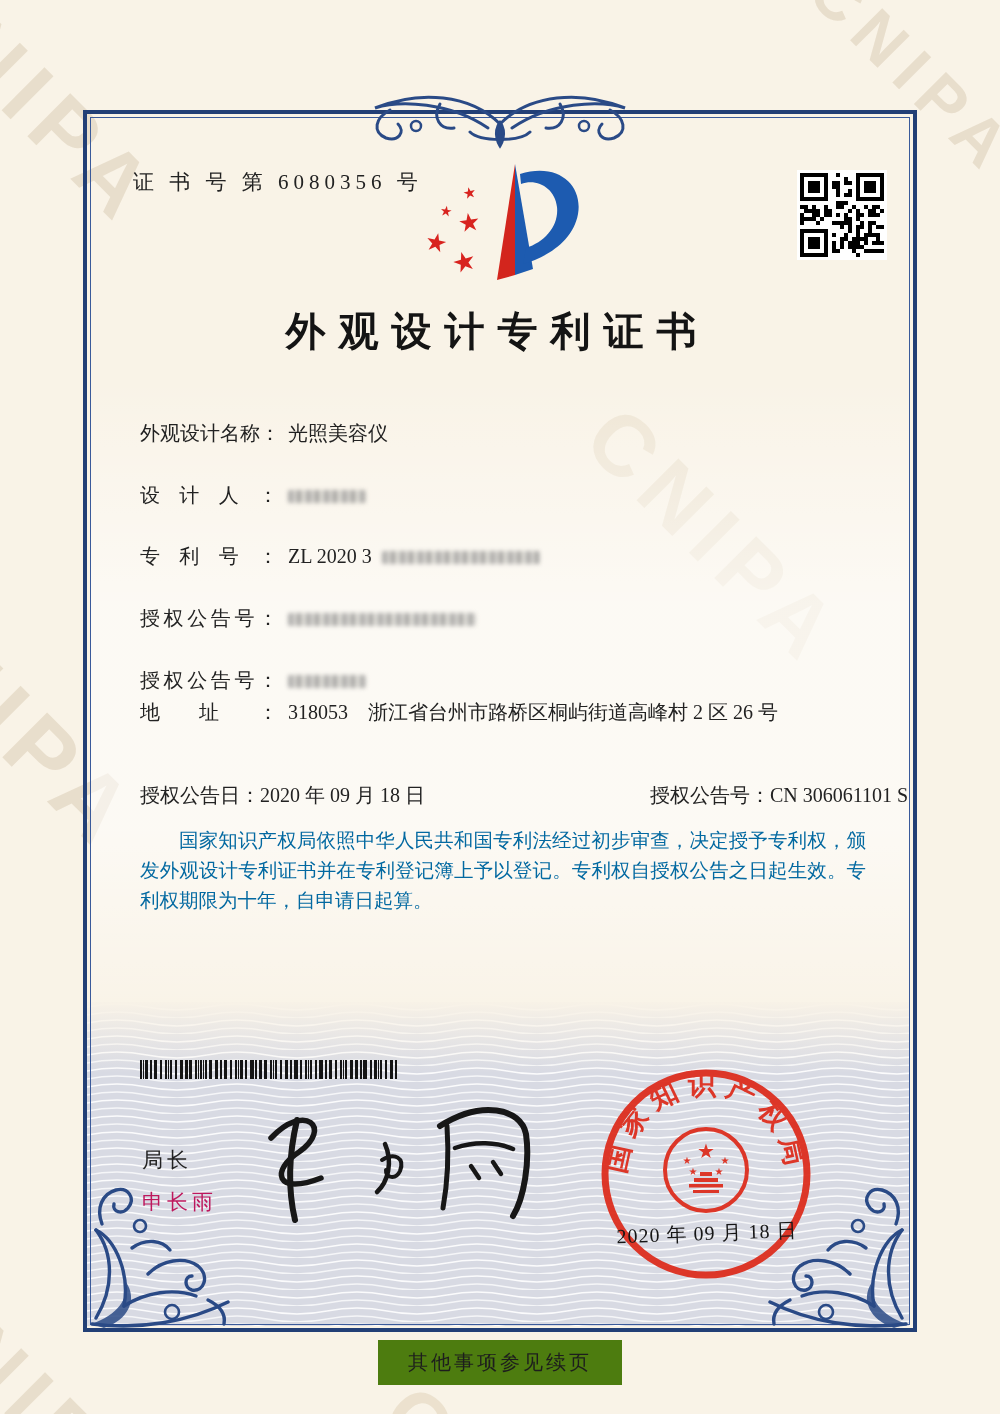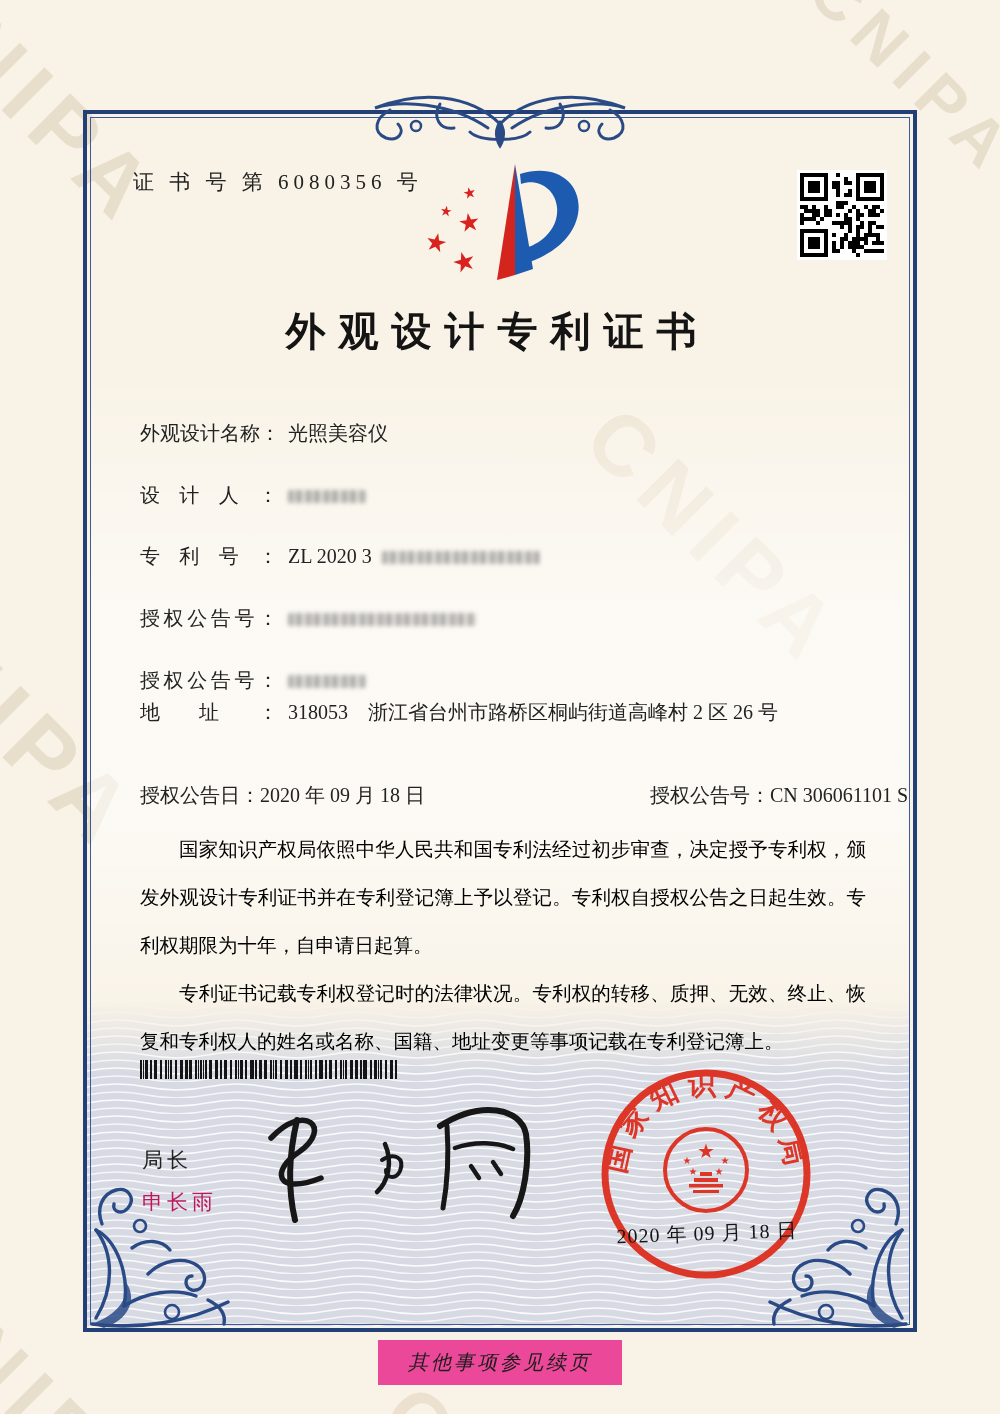--- a/index.html
+++ b/index.html
@@ -60,21 +60,21 @@
   .val{margin-left:10px;}
   .r1{top:420px;} .r2{top:482px;} .r3{top:543px;} .r4{top:605px;} .r5{top:667px;} .r6{top:699px;}
   .r7{top:782px;}
   .grant-no{position:absolute;left:510px;top:0;}
   .smudge{display:inline-block;height:13px;margin-left:10px;border-radius:2px;vertical-align:-1px;
       background:repeating-linear-gradient(90deg,#8f8f8f 0 5px,#c9c7c2 5px 9px,#7f7f7f 9px 13px,#d2d0ca 13px 18px);
       filter:blur(2.2px);opacity:.7;}
   .w80{width:78px;} .w160{width:158px;} .w190{width:188px;}
 
   .paras{position:absolute;left:140px;top:826px;width:726px;z-index:4;font-size:19.5px;
-      line-height:48px;color:#000000;text-align:justify;}
+      line-height:30px;color:#0369a1;text-align:justify;}
   .paras p{margin:0;text-indent:2em;}
 
   .barcode{position:absolute;left:140px;top:1060px;width:258px;height:19px;z-index:4;
       background:
         repeating-linear-gradient(90deg,#141414 0 2px,transparent 2px 5px),
         repeating-linear-gradient(90deg,#141414 0 1px,transparent 1px 7px),
         repeating-linear-gradient(90deg,transparent 0 3px,#141414 3px 4px,transparent 4px 11px);}
 
   .role{position:absolute;left:142px;top:1146px;z-index:4;font-size:21px;color:#222;
       font-family:"Liberation Sans",sans-serif;letter-spacing:4px;text-align:right;}
@@ -82,22 +82,22 @@
       font-family:"Liberation Sans",sans-serif;letter-spacing:4px;}
   .signature{position:absolute;left:235px;top:1086px;z-index:5;}
 
   .seal{position:absolute;left:596px;top:1064px;width:220px;height:220px;z-index:5;opacity:.93;}
   .seal-date{position:absolute;left:612px;top:1220px;width:190px;z-index:6;text-align:center;
       font-size:20px;color:#161616;letter-spacing:1px;transform:rotate(-2deg);}
 
   .page-info{position:absolute;left:0;right:0;top:1358px;z-index:4;text-align:center;
       font-size:17px;color:#2a2a2a;letter-spacing:3px;}
   .note-wrap{position:absolute;left:0;right:0;top:1340px;z-index:4;text-align:center;}
-  .note{display:inline-block;background:#ec4899;padding:9px 30px;font-size:20px;color:#1d1d1d;
-      letter-spacing:3px;font-style:italic;}
+  .note{display:inline-block;background:#4d7c0f;padding:9px 30px;font-size:20px;color:#1d1d1d;
+      letter-spacing:3px;}
 </style>
 </head>
 <body>
 
 <div class="page">
 
   <div class="wm wm1">CNIPA</div>
   <div class="wm wm2">CNIPA</div>
   <div class="wm wm3">CNIPA</div>
   <div class="wm wm4">CNIPA</div>
@@ -337,21 +337,20 @@
   <div class="row r6">
     <span class="lbl">地址：</span><span class="val">318053　浙江省台州市路桥区桐屿街道高峰村 2 区 26 号</span>
   </div>
   <div class="row r7">
     <span>授权公告日：</span><span>2020 年 09 月 18 日</span>
     <span class="grant-no"><span>授权公告号：</span><span>CN 306061101 S</span></span>
   </div>
 
   <div class="paras">
     <p>国家知识产权局依照中华人民共和国专利法经过初步审查，决定授予专利权，颁发外观设计专利证书并在专利登记簿上予以登记。专利权自授权公告之日起生效。专利权期限为十年，自申请日起算。</p>
-    <p>专利证书记载专利权登记时的法律状况。专利权的转移、质押、无效、终止、恢复和专利权人的姓名或名称、国籍、地址变更等事项记载在专利登记簿上。</p>
   </div>
 
   <div class="barcode"></div>
 
   <div class="role">局长</div>
   <div class="signer">申长雨</div>
   <svg class="signature" width="300" height="150" viewBox="0 0 300 150">
     <g fill="none" stroke="#171717" stroke-linecap="round">
       <path d="M62,34 C54,68 53,104 60,134" stroke-width="6"></path>
       <path d="M36,52 C70,16 98,42 64,66 C36,84 40,110 86,92" stroke-width="5.5"></path>

